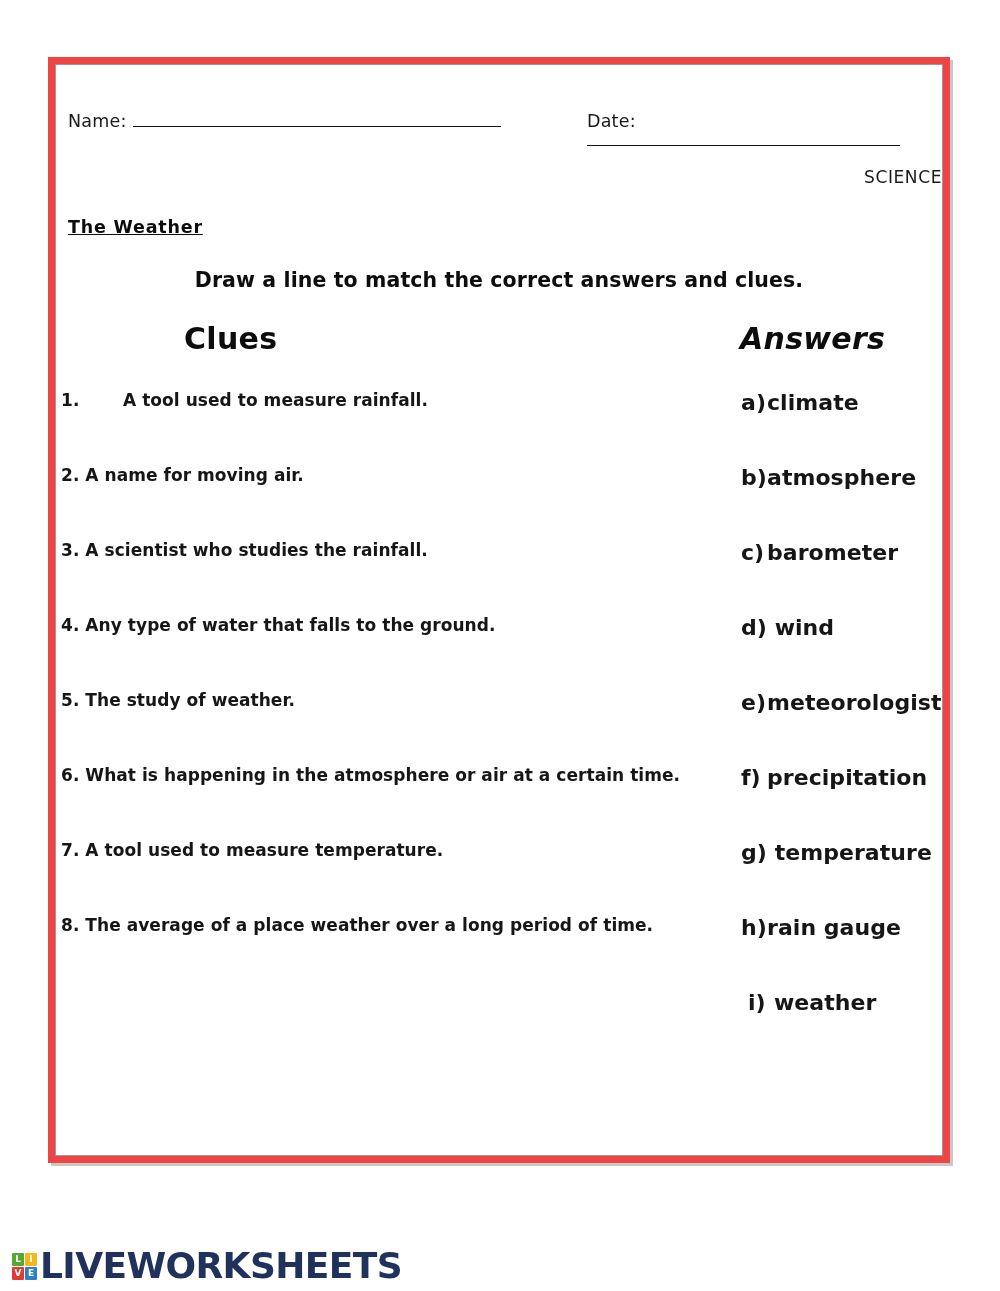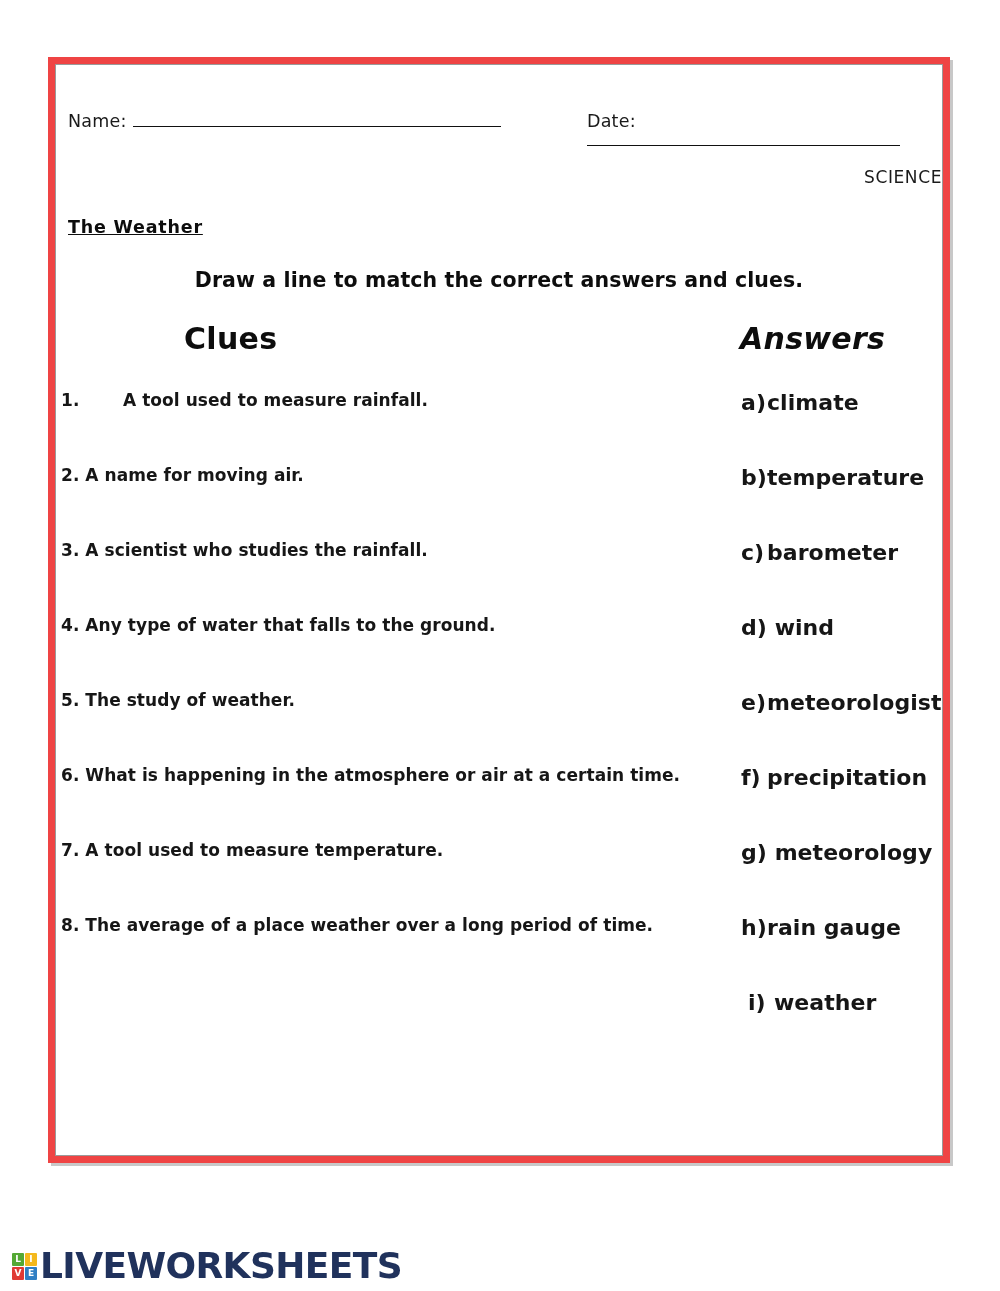--- a/index.html
+++ b/index.html
@@ -237,21 +237,21 @@
           <div class="answer">
             <span class="clue-num wide">a)</span><span>climate</span>
           </div>
         </div>
 
         <div class="match-row">
           <div class="clue">
             <span class="clue-num">2.</span> <span>A name for moving air.</span>
           </div>
           <div class="answer">
-            <span class="clue-num wide">b)</span><span>temperature</span>
+            <span class="clue-num wide">b)</span><span>atmosphere</span>
           </div>
         </div>
 
         <div class="match-row">
           <div class="clue">
             <span class="clue-num">3.</span> <span>A scientist who studies the rainfall.</span>
           </div>
           <div class="answer">
             <span class="clue-num wide">c)</span><span>barometer</span>
           </div>
@@ -282,21 +282,21 @@
           <div class="answer">
             <span class="clue-num wide">f)</span><span>precipitation</span>
           </div>
         </div>
 
         <div class="match-row">
           <div class="clue">
             <span class="clue-num">7.</span> <span>A tool used to measure temperature.</span>
           </div>
           <div class="answer">
-            <span class="clue-num">g)</span> <span>meteorology</span>
+            <span class="clue-num">g)</span> <span>temperature</span>
           </div>
         </div>
 
         <div class="match-row">
           <div class="clue">
             <span class="clue-num">8.</span> <span>The average of a place weather over a long period of time.</span>
           </div>
           <div class="answer">
             <span class="clue-num wide">h)</span><span>rain gauge</span>
           </div>

